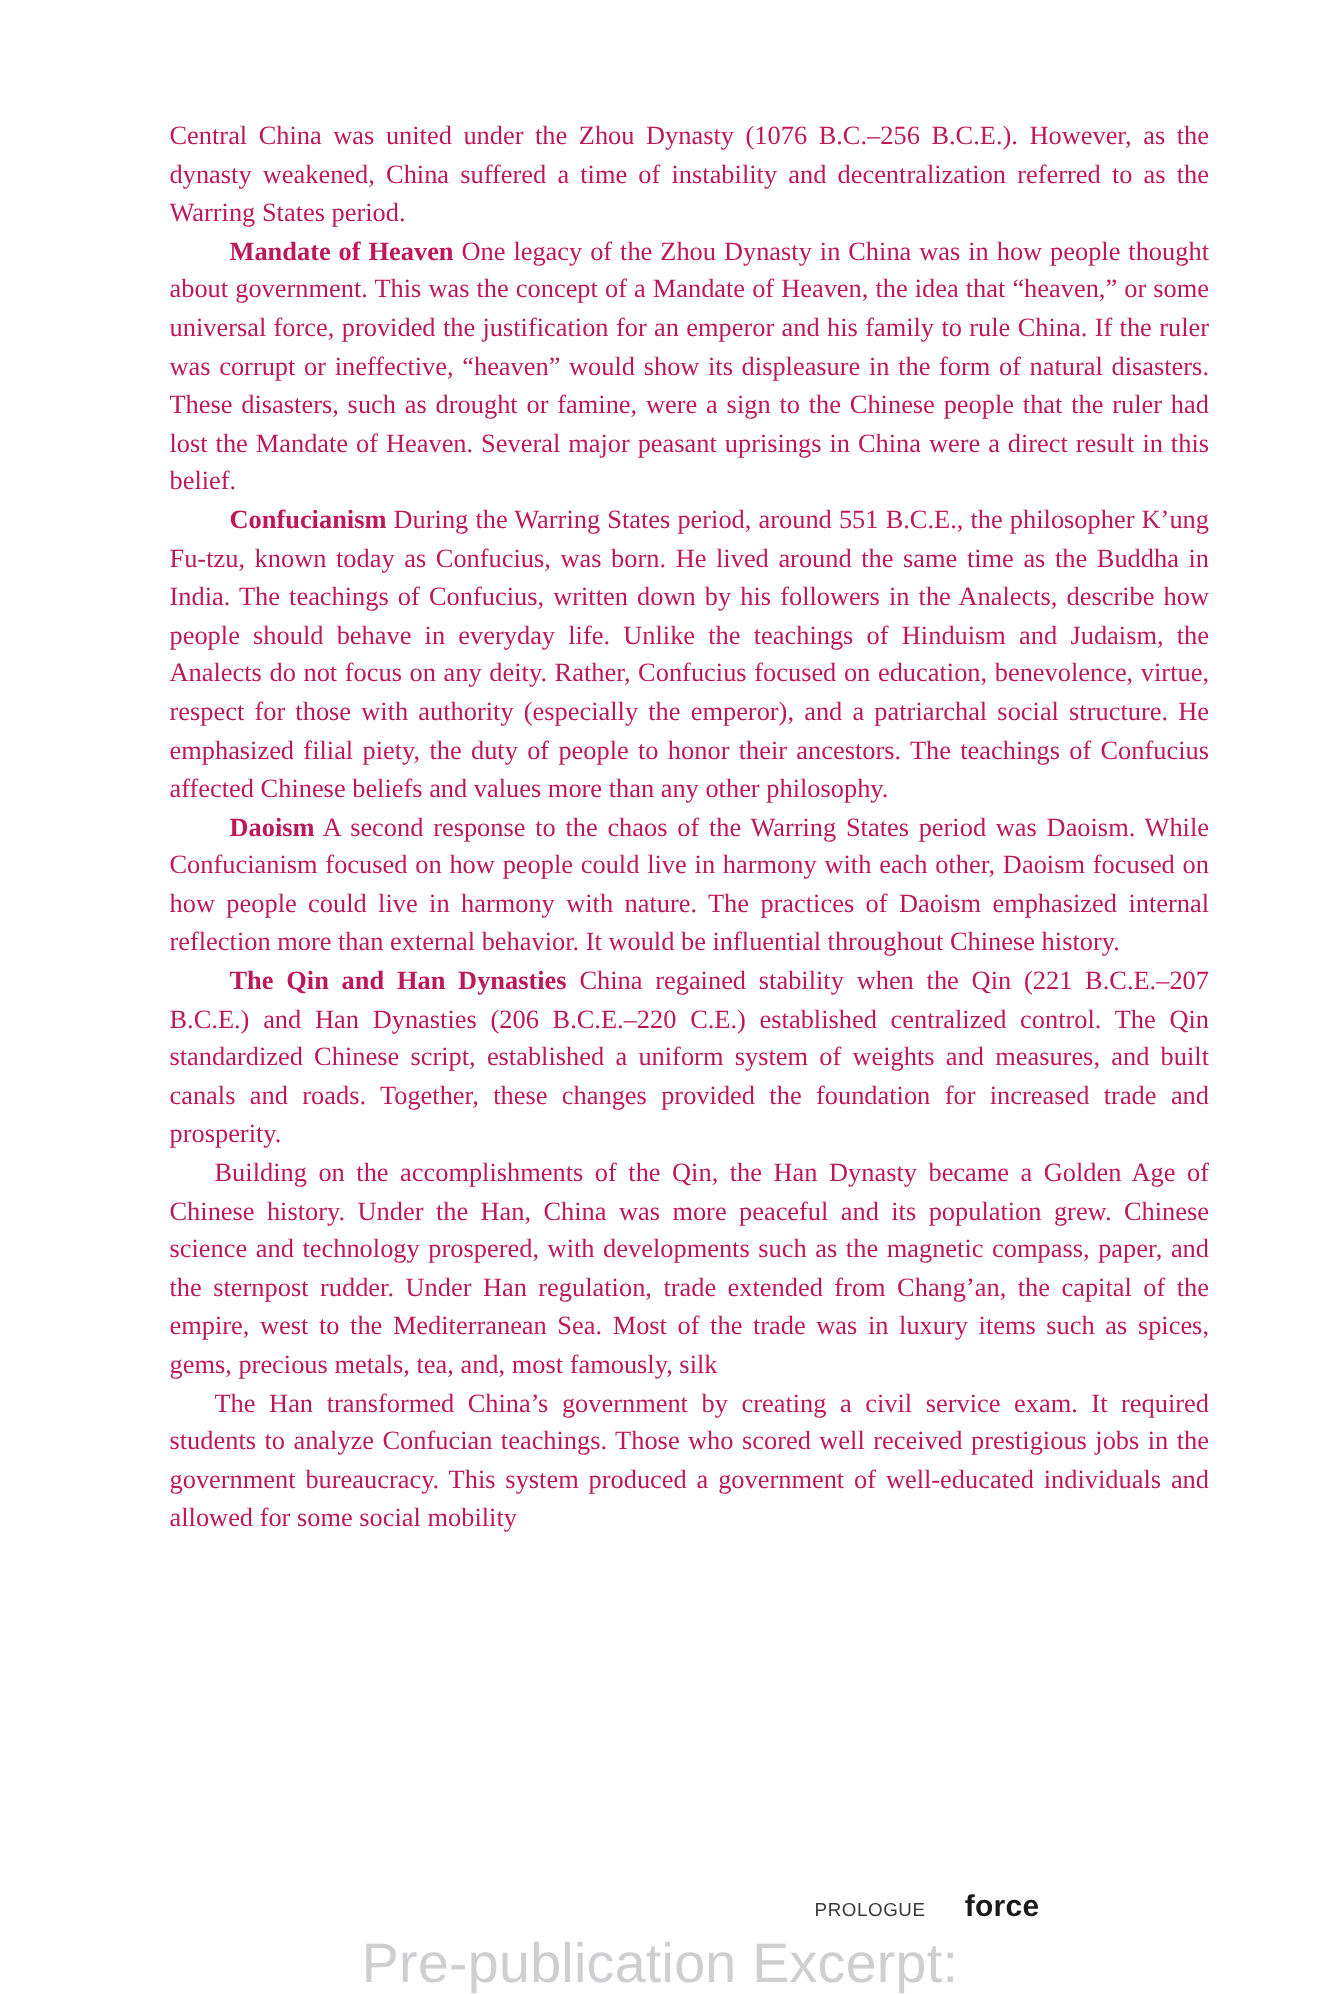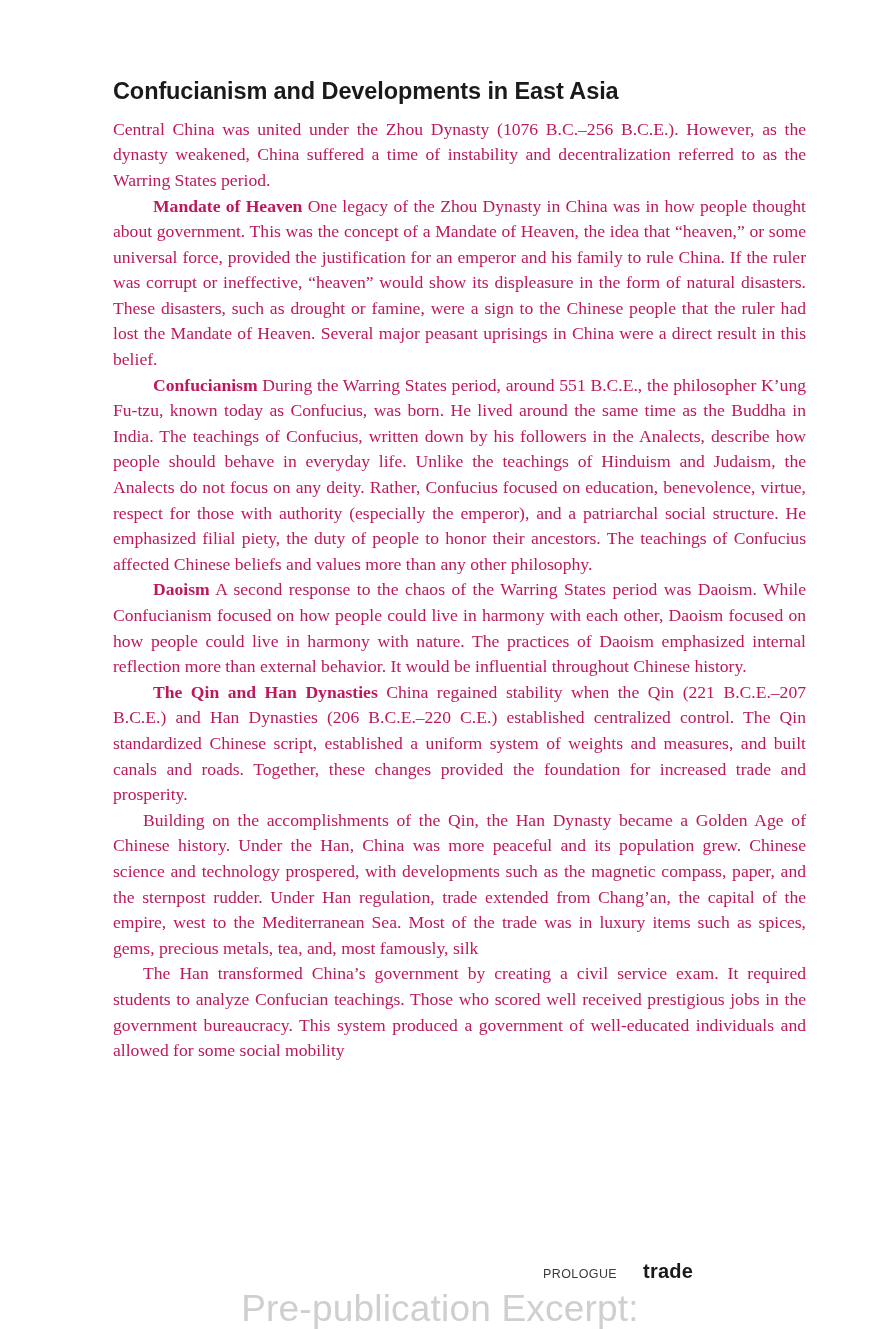--- a/index.html
+++ b/index.html
@@ -125,21 +125,20 @@
     letter-spacing: 0.2px;
   }
 </style>
 </head>
 <body>
 
 <div class="page">
 
   <div class="content">
 
-    <h1 class="page-title">Confucianism and Developments in East Asia</h1>
 
     <p class="body-par lead"><span>Central China was united under the Zhou Dynasty (1076 B.C.–256 B.C.E.). However, as the dynasty weakened, China suffered a time of instability and decentralization referred to as the Warring States period.</span></p>
 
     <p class="body-par indent"><span class="run-in">Mandate of Heaven</span><span> One legacy of the Zhou Dynasty in China was in how people thought about government. This was the concept of a </span><span class="bold">Mandate of Heaven,</span><span> the idea that “heaven,” or some universal force, provided the justification for an emperor and his family to rule China. If the ruler was corrupt or ineffective, “heaven” would show its displeasure in the form of natural disasters. These disasters, such as drought or famine, were a sign to the Chinese people that the ruler had lost the Mandate of Heaven. Several major peasant uprisings in China were a direct result in this belief.</span></p>
 
     <p class="body-par indent"><span class="run-in">Confucianism</span><span> During the Warring States period, around 551 B.C.E., the philosopher K’ung Fu-tzu, known today as Confucius, was born. He lived around the same time as the Buddha in India. The teachings of Confucius, written down by his followers in the </span><span class="ital">Analects,</span><span> describe how people should behave in everyday life. Unlike the teachings of Hinduism and Judaism, the </span><span class="ital">Analects</span><span> do not focus on any deity. Rather, Confucius focused on education, benevolence, virtue, respect for those with authority (especially the emperor), and a patriarchal social structure. He emphasized filial piety, the duty of people to honor their ancestors. The teachings of Confucius affected Chinese beliefs and values more than any other philosophy.</span></p>
 
     <p class="body-par indent"><span class="run-in">Daoism</span><span>  A second response to the chaos of the Warring States period was Daoism. While Confucianism focused on how people could live in harmony with each other, Daoism focused on how people could live in harmony with nature. The practices of Daoism emphasized internal reflection more than external behavior. It would be influential throughout Chinese history.</span></p>
 
     <p class="body-par indent"><span class="run-in">The Qin and Han Dynasties</span><span> China regained stability when the Qin (221 B.C.E.–207 B.C.E.) and Han Dynasties (206 B.C.E.–220 C.E.) established centralized control. The Qin standardized Chinese script, established a uniform system of weights and measures, and built canals and roads. Together, these changes provided the foundation for increased trade and prosperity.</span></p>
@@ -151,17 +150,17 @@
   </div>
 
   <div class="watermark">
     <span class="wm-line line1">Pre-publication Excerpt:</span>
     <span class="wm-line line2">Uncorrected Proof</span>
   </div>
 
   <div class="footer">
     <div class="footer-inner">
       <span class="running-head">PROLOGUE</span>
-      <span class="folio">trade</span>
+      <span class="folio">force</span>
     </div>
   </div>
 
 </div>
 
 </body></html>

